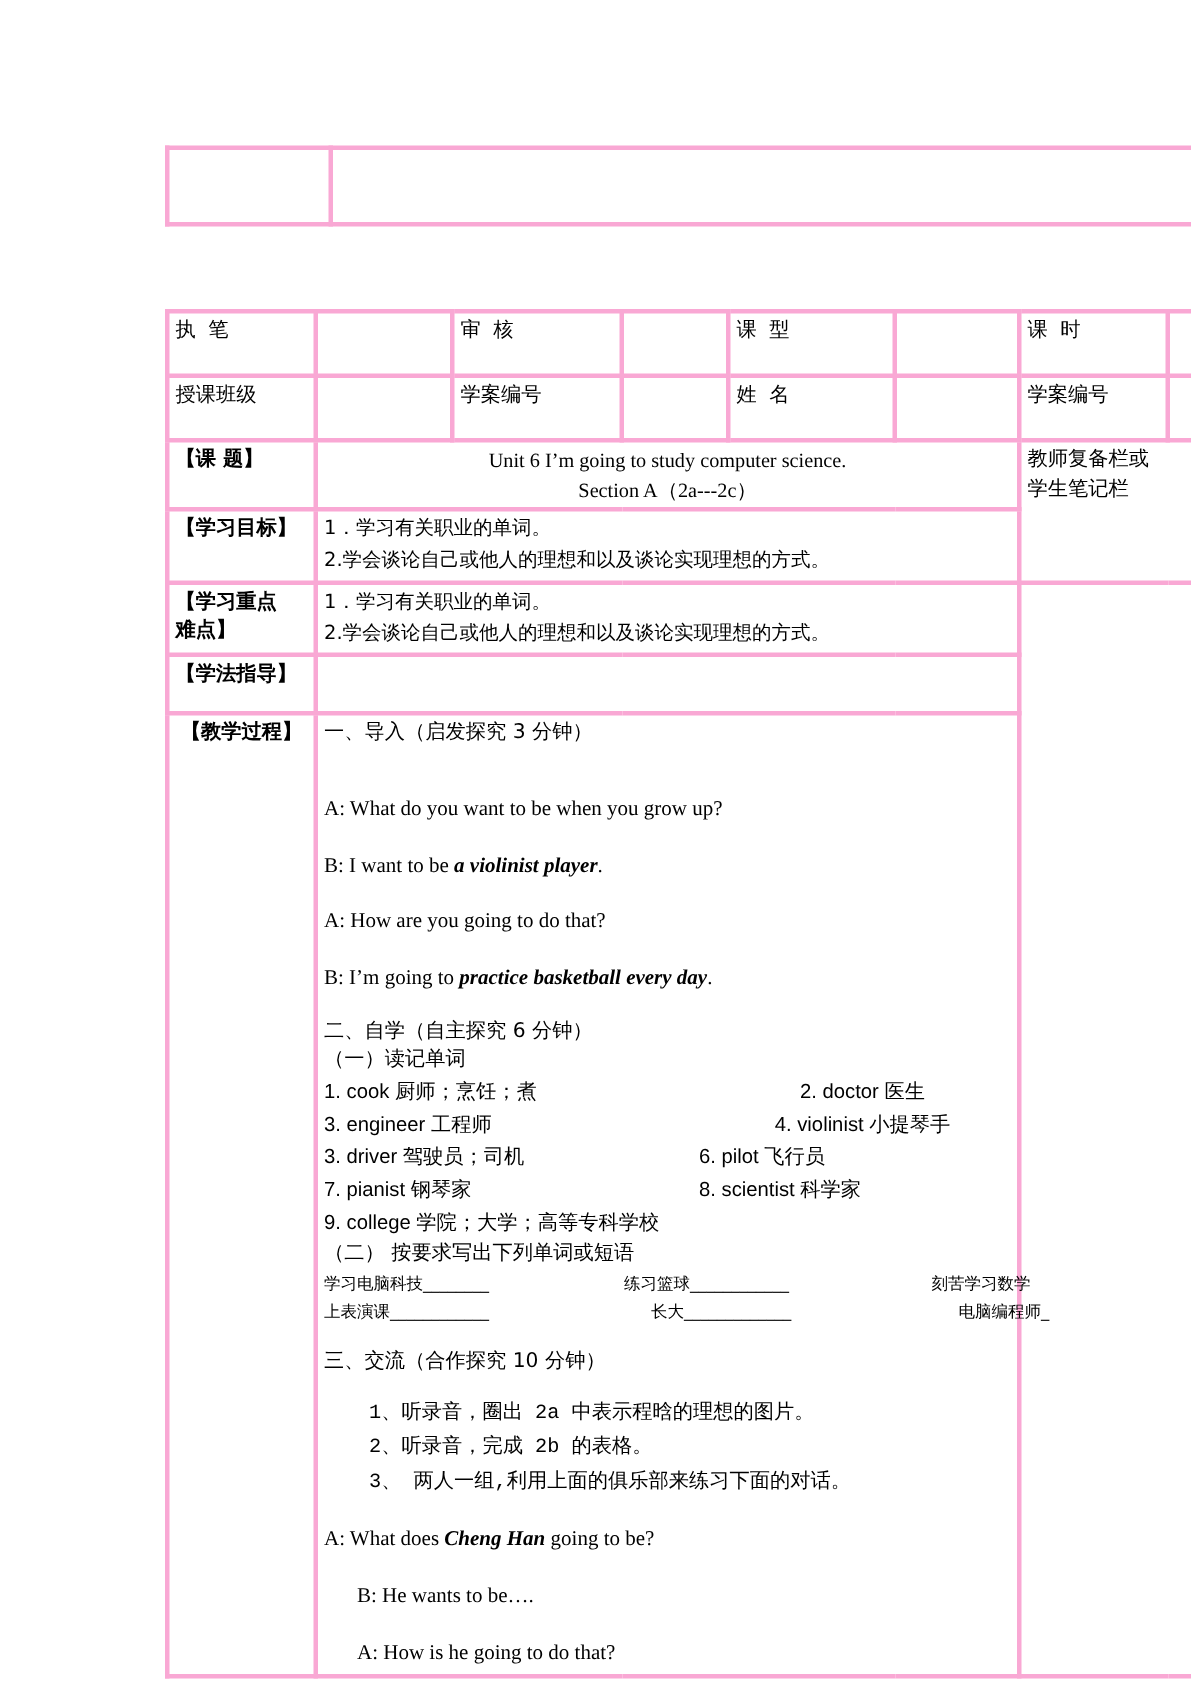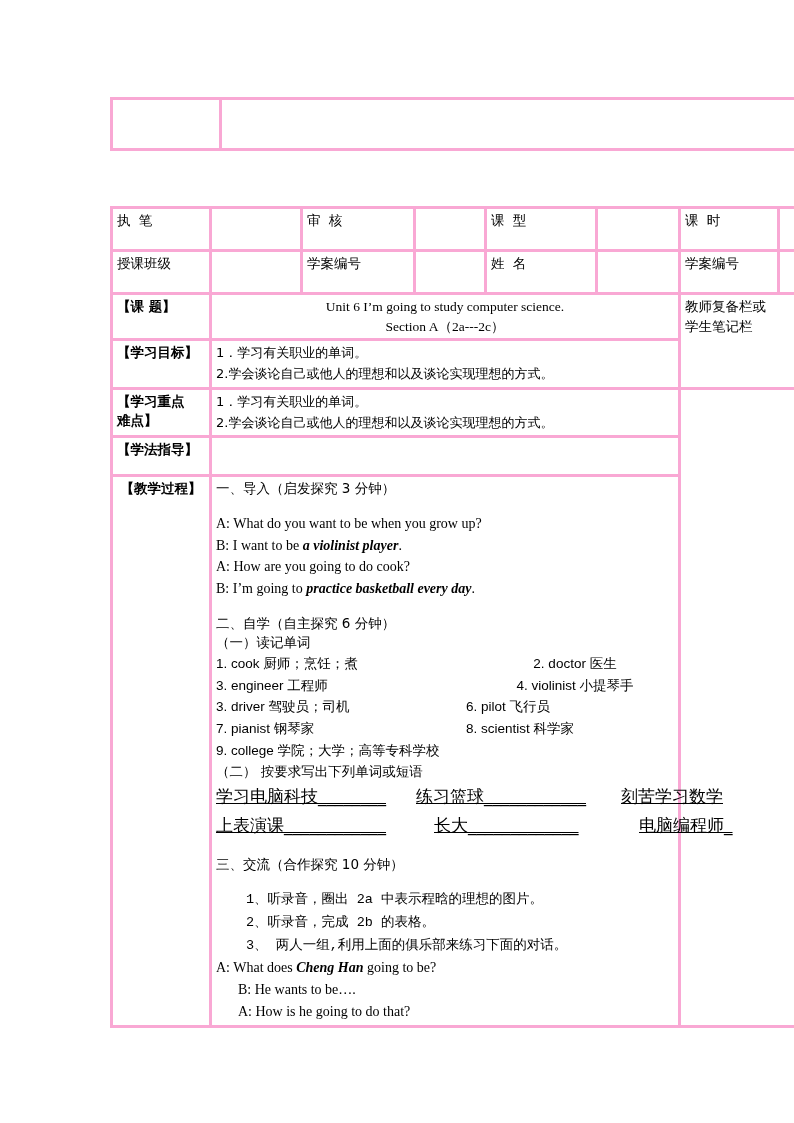--- a/index.html
+++ b/index.html
@@ -140,41 +140,41 @@
   }
   .sec-head {
     font-family: "DejaVu Sans", "Liberation Sans", sans-serif;
     font-size: 13.5px;
   }
   .blank-row { height: 14px; }
   .dlg {
     font-family: "Liberation Serif", "DejaVu Serif", serif;
     font-size: 14px;
     line-height: 1.55;
+    margin-top: 16px;
   }
   .dlg i { font-weight: bold; font-style: italic; }
 
   .vocab-grid {
     font-size: 13.5px;
     line-height: 1.62;
   }
   .vocab-row {
     display: flex;
   }
   .vocab-a { width: 250px; flex: 0 0 250px; }
   .vocab-b { flex: 1; }
   .vg-indent-a { padding-left: 10px; text-align: center; }
 
   .fill-row {
     display: flex;
     font-family: "DejaVu Sans", "Liberation Sans", sans-serif;
-    font-size: 17px;
+    font-size: 11px;
     line-height: 1.75;
     white-space: nowrap;
-    text-decoration: underline;
   }
   .fill-a { width: 200px; flex: 0 0 200px; }
   .fill-b { width: 205px; flex: 0 0 205px; }
   .fill-c { flex: 1; }
 
   .task-list {
     font-family: Liberation Mono, monospace;
     font-size: 13.5px;
     line-height: 1.7;
     padding-left: 30px;
@@ -263,21 +263,21 @@
 
       <tr>
         <td class="process-label">【教学过程】</td>
         <td colspan="5" class="body-cell">
 
           <div class="sec-head">一、导入（启发探究   3 分钟）</div>
           <div class="blank-row">&nbsp;</div>
           <div>
             <div class="dlg"><span>A:</span><span> What do you want to be when you grow up?</span><i></i><span></span></div>
             <div class="dlg"><span>B:</span><span> I want to be </span><i>a violinist player</i><span>.</span></div>
-            <div class="dlg"><span>A:</span><span> How are you going to do cook?</span><i></i><span></span></div>
+            <div class="dlg"><span>A:</span><span> How are you going to do that?</span><i></i><span></span></div>
             <div class="dlg"><span>B:</span><span> I’m going to </span><i>practice basketball every day</i><span>.</span></div>
           </div>
 
           <div class="blank-row">&nbsp;</div>
 
           <div class="sec-head">二、自学（自主探究   6 分钟）</div>
           <div class="sec-head">（一）读记单词</div>
 
           <div class="vocab-grid">
             <div class="vocab-row">

